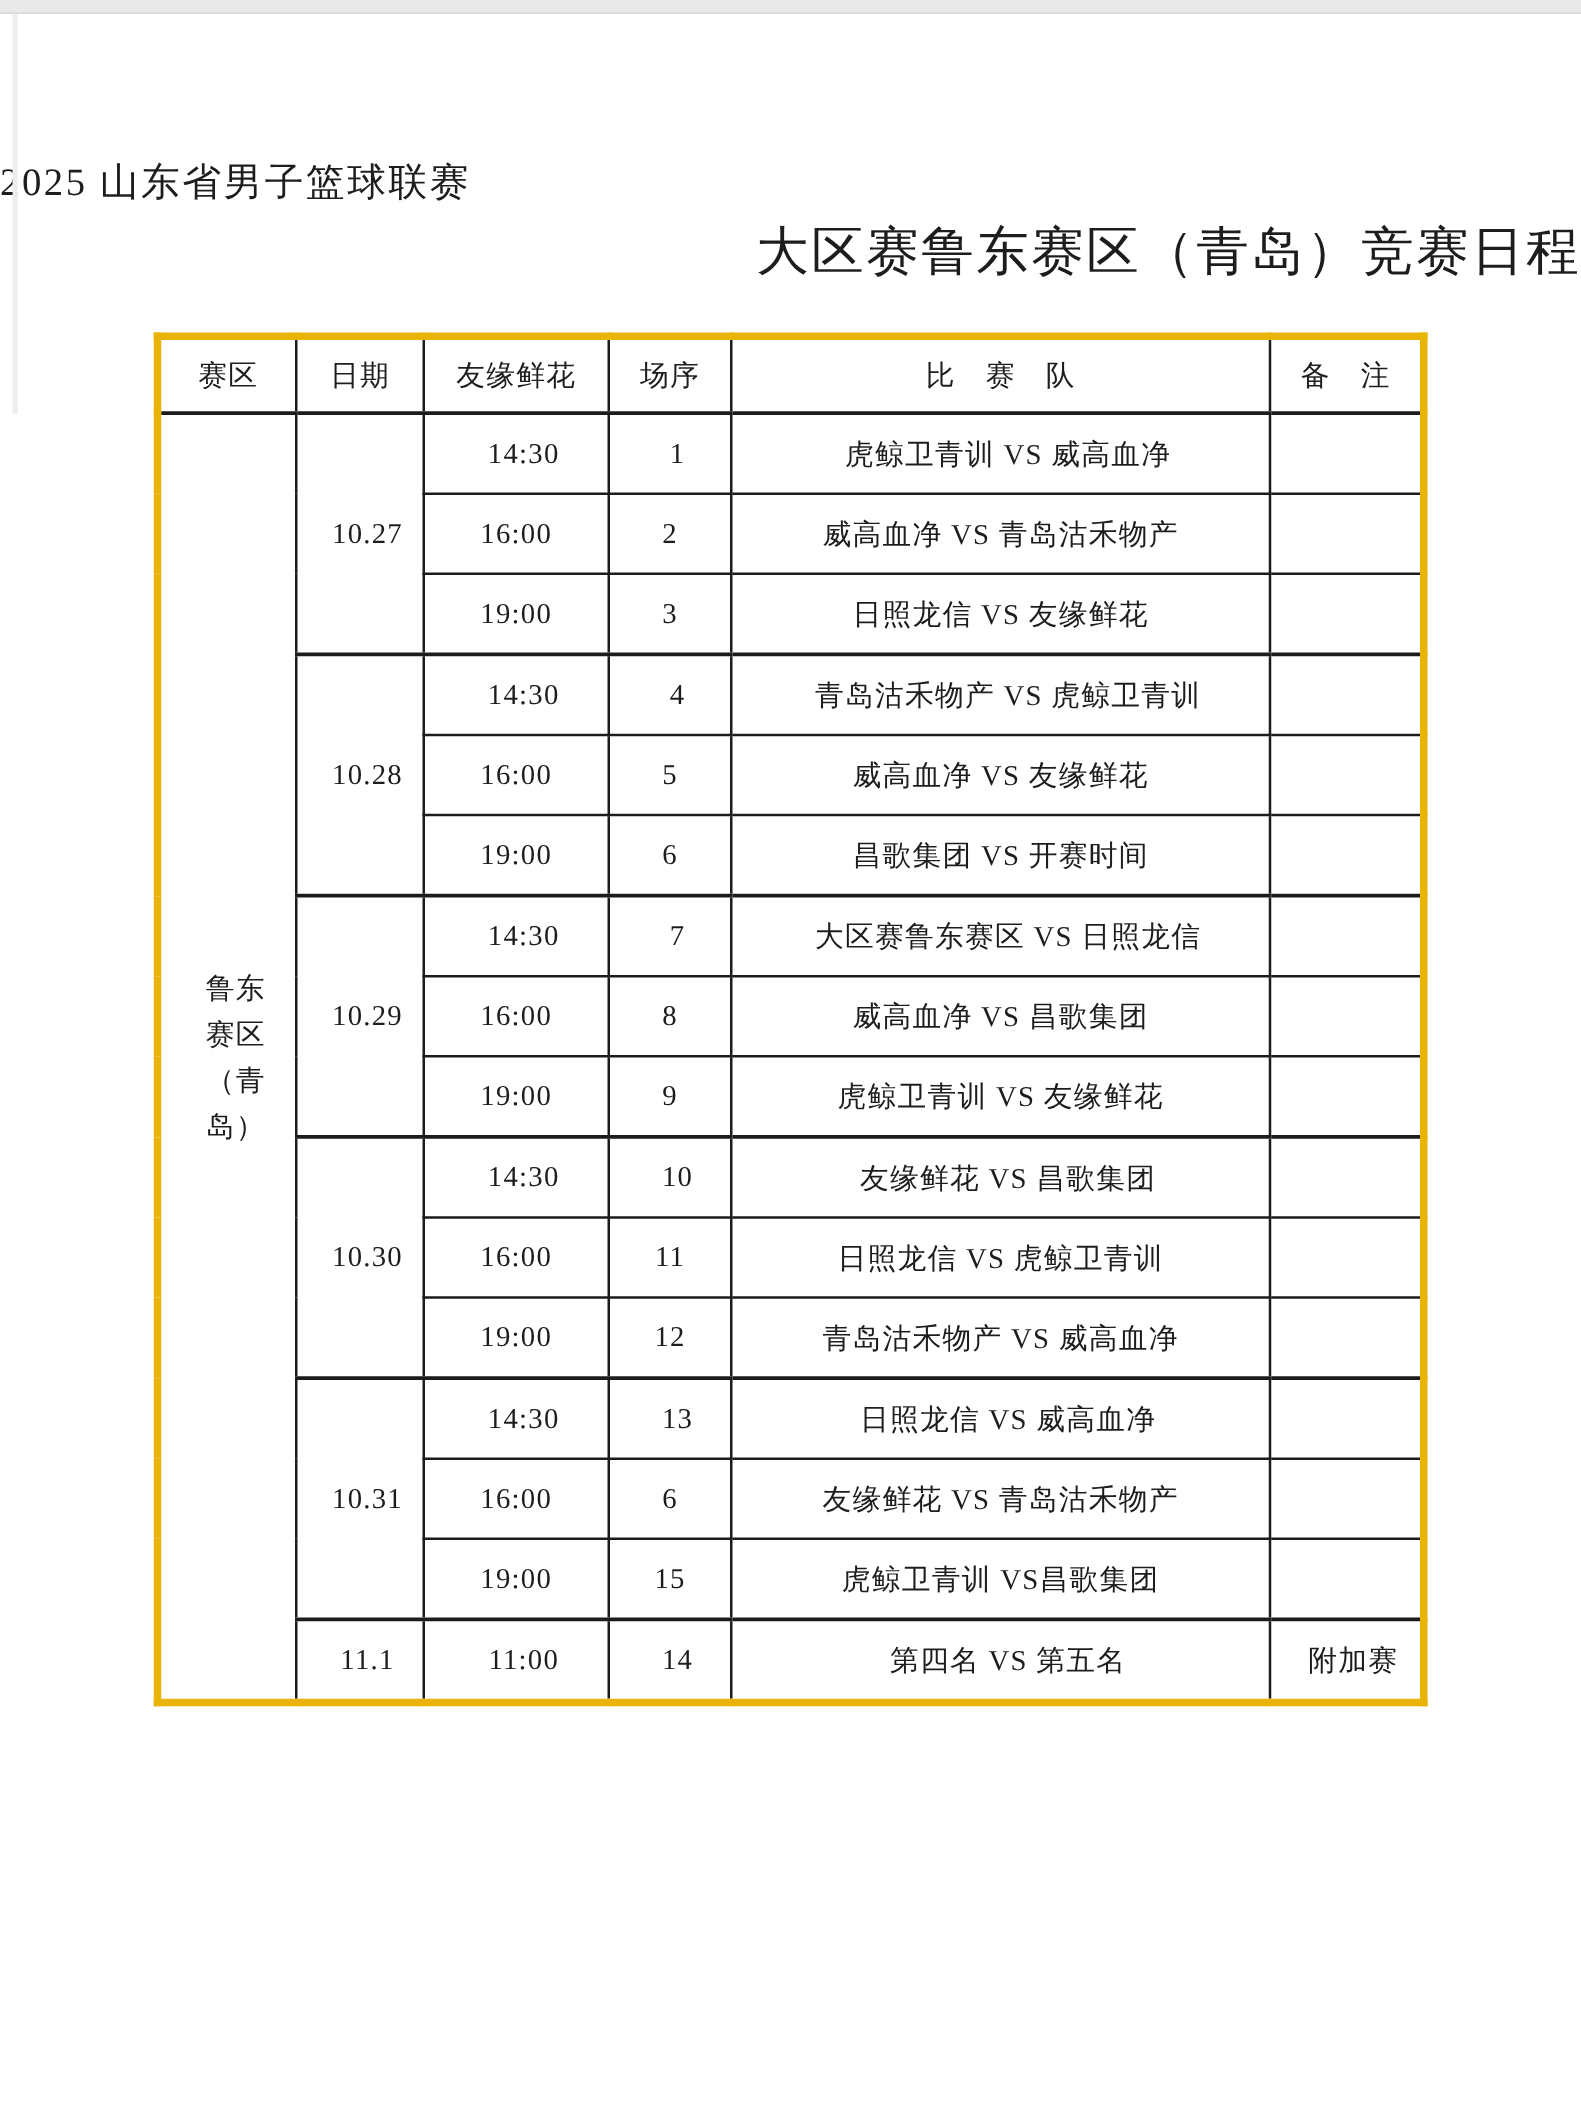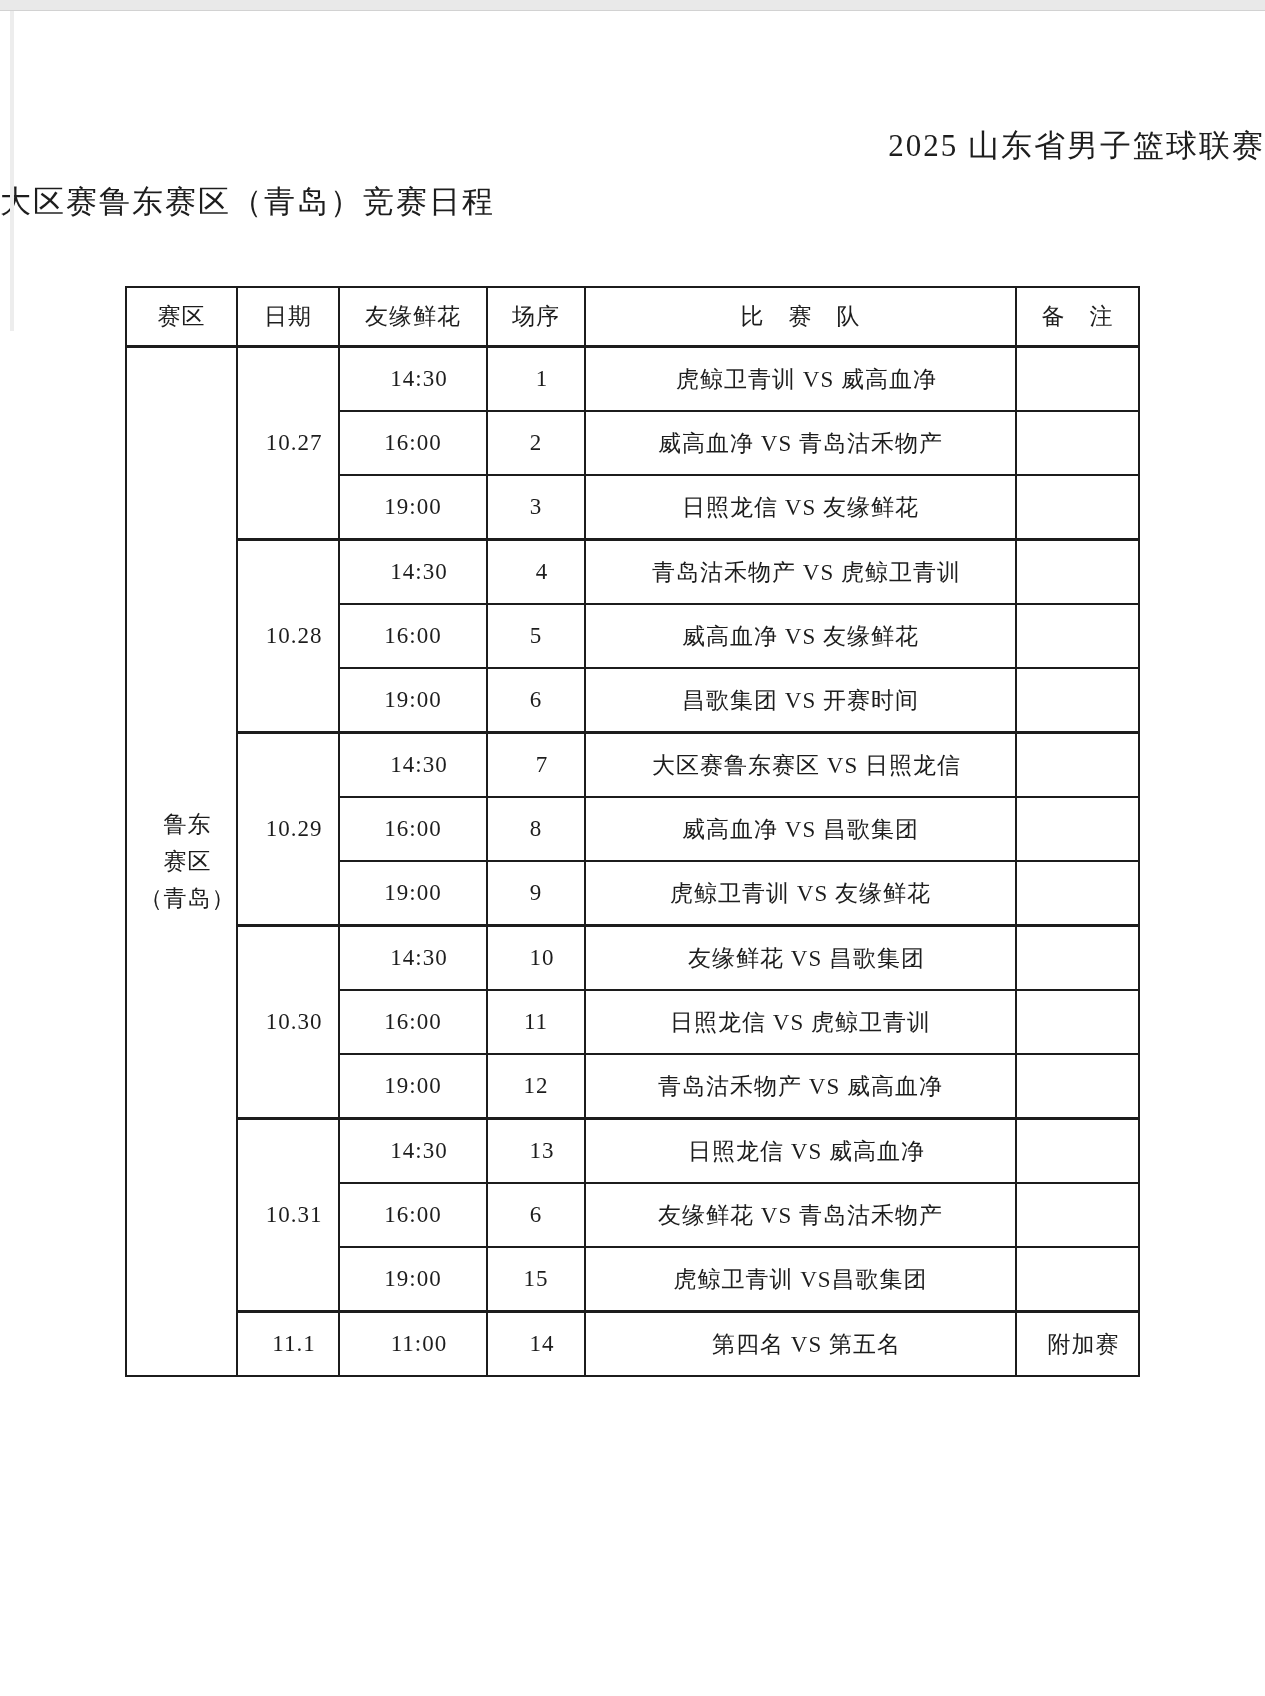--- a/index.html
+++ b/index.html
@@ -21,40 +21,40 @@
   }
   .page-left-edge {
     position: absolute;
     top: 11px; left: 10px;
     width: 4px; height: 320px;
     background: #ededed;
   }
   .doc { padding-top: 128px; }
   .doc-title {
     margin: 0;
-    text-align: right;
-    font-size: 31px;
-    font-weight: normal;
-    letter-spacing: 2px;
-    line-height: 36px;
-  }
-  .doc-subtitle {
-    margin: 20px 0 0 0;
     text-align: left;
     font-size: 31px;
     font-weight: normal;
     letter-spacing: 2px;
     line-height: 36px;
   }
+  .doc-subtitle {
+    margin: 20px 0 0 0;
+    text-align: right;
+    font-size: 42px;
+    font-weight: normal;
+    letter-spacing: 2px;
+    line-height: 36px;
+  }
   .schedule-table {
     border-collapse: collapse;
     table-layout: fixed;
     width: 1013px;
-    margin: 66px auto 0 auto;
-    border: 1px solid #eab308;
+    margin: 46px auto 0 auto;
+    border: 6px solid #eab308;
   }
   .schedule-table th,
   .schedule-table td {
     border: 2px solid #1c1c1c;
     text-align: center;
     vertical-align: middle;
     font-weight: normal;
     font-size: 23px;
     letter-spacing: 1px;
     padding: 0;

